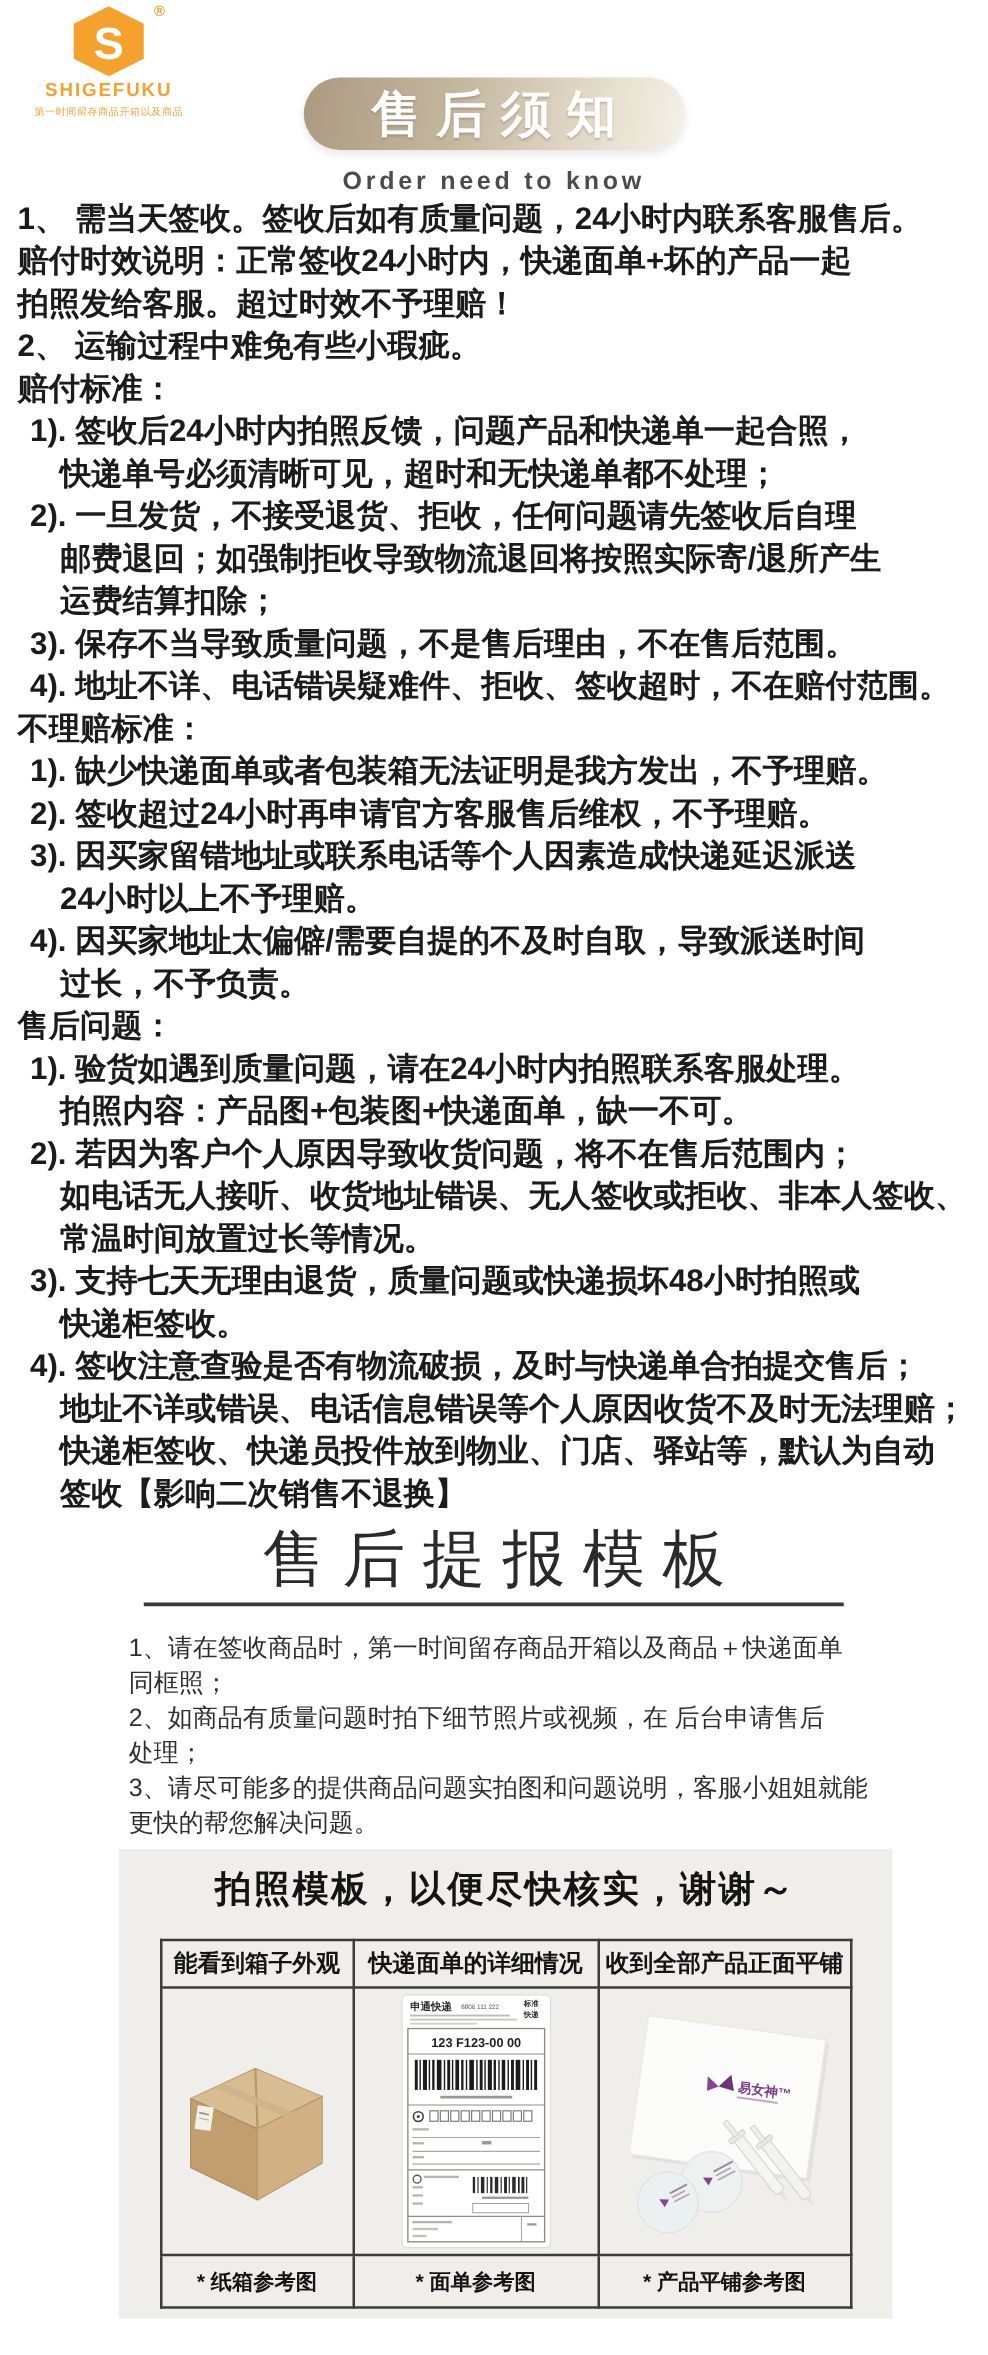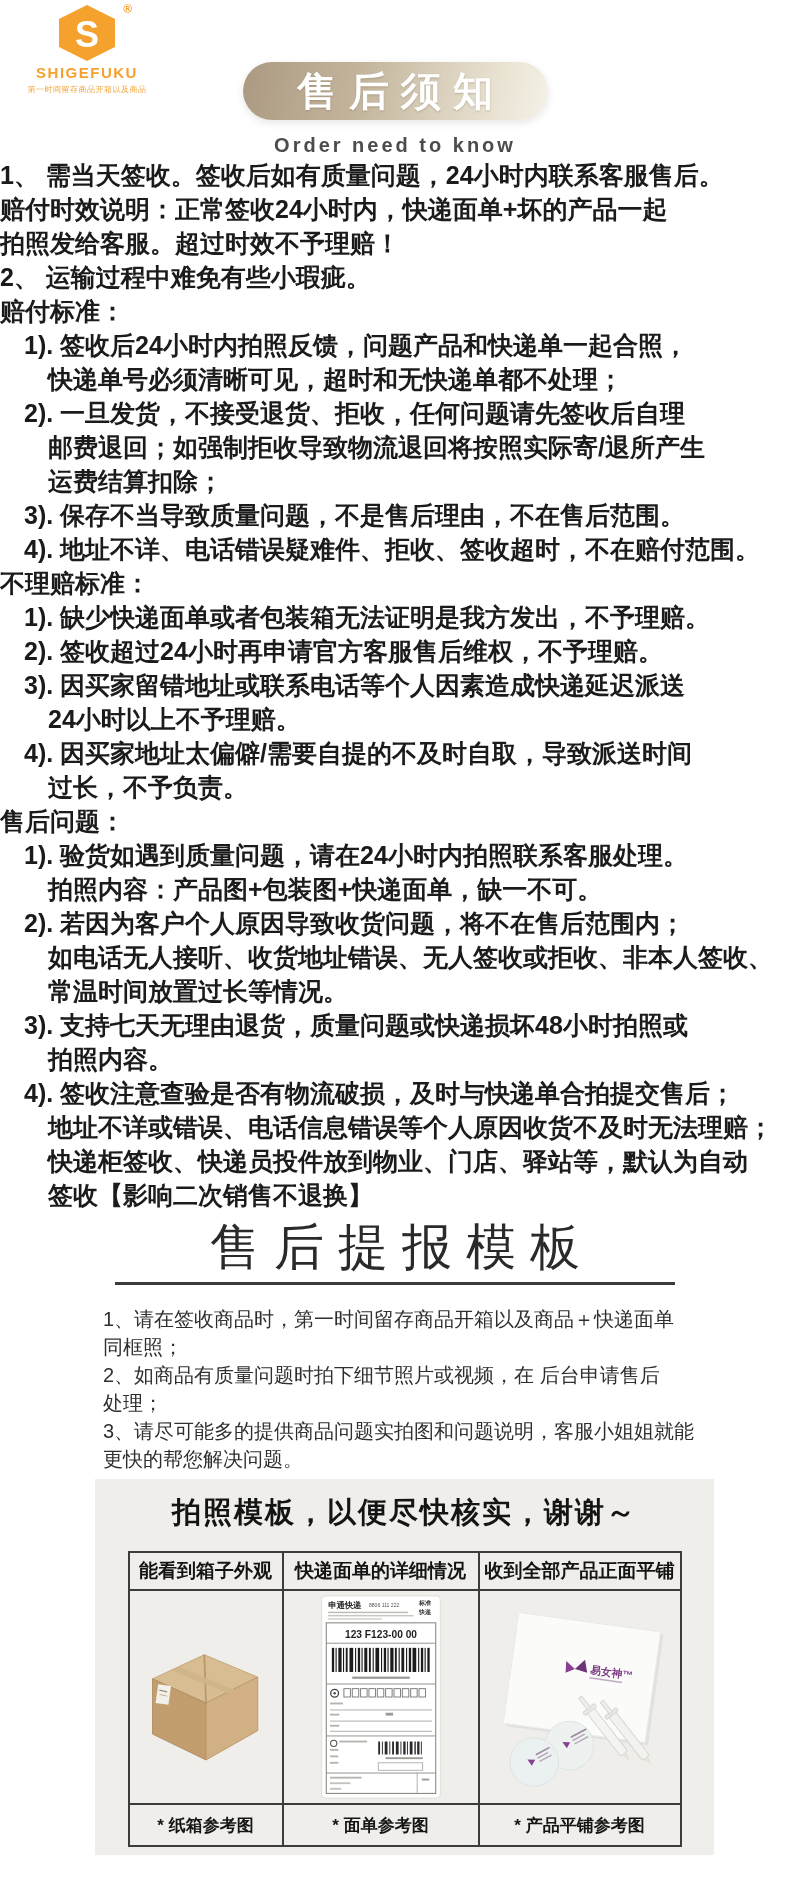--- a/index.html
+++ b/index.html
@@ -20,21 +20,21 @@
           box-shadow:0 3px 8px rgba(0,0,0,.10);
           display:flex;align-items:center;justify-content:center;}
   .banner span{color:#ffffff;font-size:40px;font-weight:bold;letter-spacing:12px;text-indent:12px;
                text-shadow:0 1px 2px rgba(120,100,70,.35);}
   .subtitle{margin-top:14px;text-align:center;font-size:20px;line-height:22px;font-weight:bold;
             color:#4c4c4c;letter-spacing:3px;}
 
   
   .notice{margin-top:2px;font-size:25px;line-height:34px;font-weight:600;color:#1b1b1b;}
   .notice .line{white-space:nowrap;}
-  .indent-0{}
+  .indent-0{padding-left:14px;}
   .indent-1{padding-left:24px;}
   .indent-2{padding-left:48px;}
 
   
   .tpl-title{margin:6px 0 0;text-align:center;font-size:50px;line-height:58px;font-weight:500;
              color:#2a2a2a;letter-spacing:14px;text-indent:14px;}
   .tpl-rule{margin:6px auto 0;width:560px;height:3px;background:#3a3a3a;}
   .tpl-list{margin:20px 16px 0 103px;font-size:20px;line-height:28px;color:#2f2f2f;font-weight:500;}
   .tpl-list .line{white-space:nowrap;padding-left:0;}
 
@@ -93,21 +93,21 @@
       <div class="line indent-2">24小时以上不予理赔。</div>
       <div class="line indent-1">4). 因买家地址太偏僻/需要自提的不及时自取，导致派送时间</div>
       <div class="line indent-2">过长，不予负责。</div>
       <div class="line indent-0">售后问题：</div>
       <div class="line indent-1">1). 验货如遇到质量问题，请在24小时内拍照联系客服处理。</div>
       <div class="line indent-2">拍照内容：产品图+包装图+快递面单，缺一不可。</div>
       <div class="line indent-1">2). 若因为客户个人原因导致收货问题，将不在售后范围内；</div>
       <div class="line indent-2">如电话无人接听、收货地址错误、无人签收或拒收、非本人签收、</div>
       <div class="line indent-2">常温时间放置过长等情况。</div>
       <div class="line indent-1">3). 支持七天无理由退货，质量问题或快递损坏48小时拍照或</div>
-      <div class="line indent-2">拍照内容。</div>
+      <div class="line indent-2">快递柜签收。</div>
       <div class="line indent-1">4). 签收注意查验是否有物流破损，及时与快递单合拍提交售后；</div>
       <div class="line indent-2">地址不详或错误、电话信息错误等个人原因收货不及时无法理赔；</div>
       <div class="line indent-2">快递柜签收、快递员投件放到物业、门店、驿站等，默认为自动</div>
       <div class="line indent-2">签收【影响二次销售不退换】</div>
     </section>
 
   <h2 class="tpl-title">售后提报模板</h2>
   <div class="tpl-rule"></div>
   <section class="tpl-list">
       <div class="line indent-0">1、请在签收商品时，第一时间留存商品开箱以及商品＋快递面单</div>

